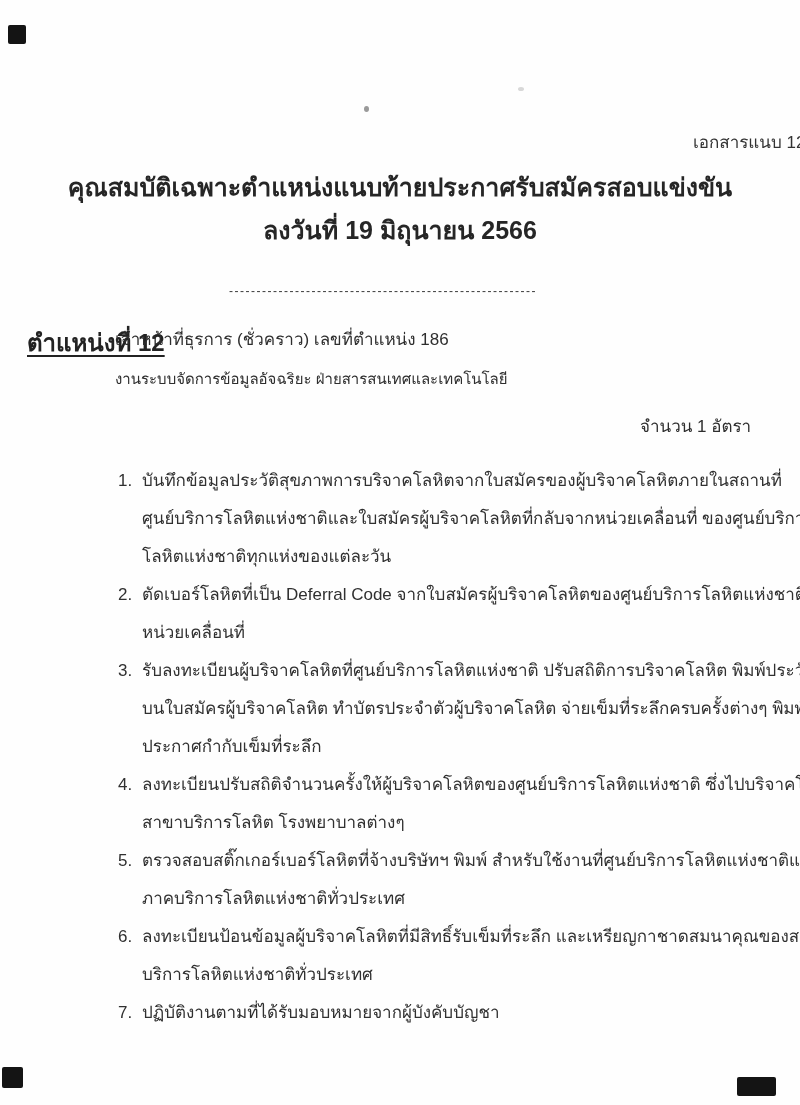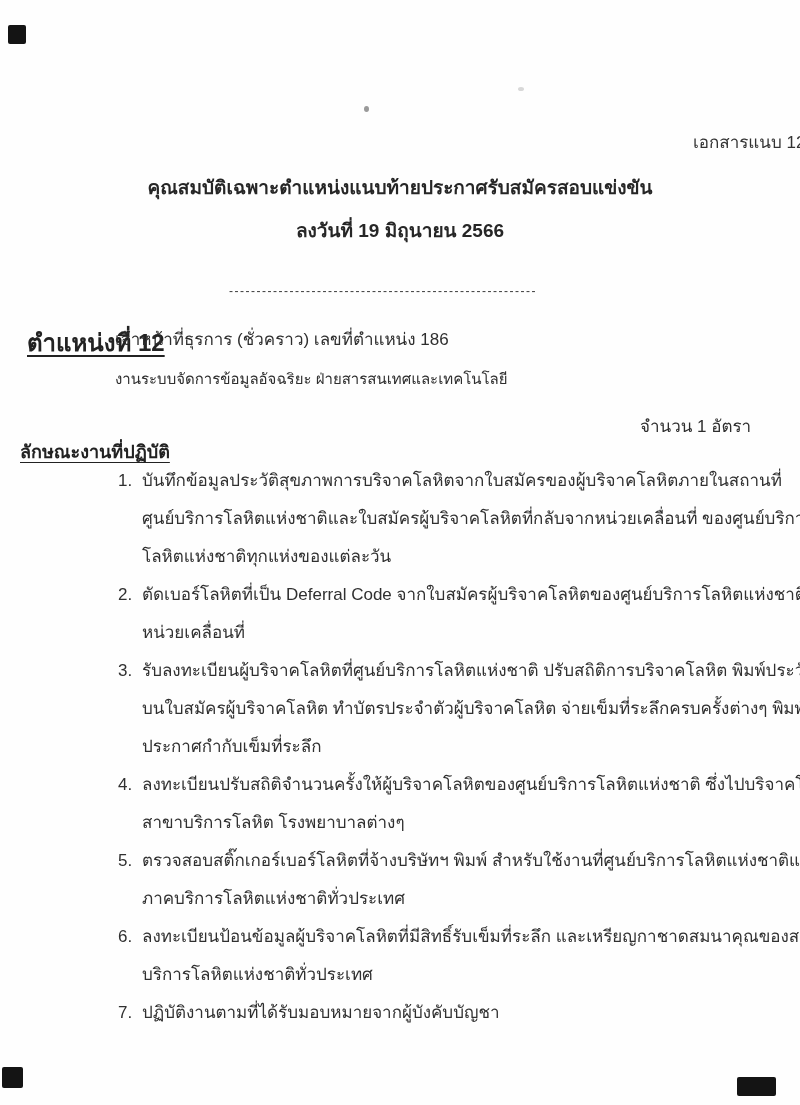--- a/index.html
+++ b/index.html
@@ -33,21 +33,21 @@
     white-space: nowrap;
     color: #333;
   }
   .title-block {
     position: absolute;
     top: 166px;
     left: 0;
     width: 100%;
     text-align: center;
     font-weight: bold;
-    font-size: 19px;
+    font-size: 25px;
     line-height: 43px;
     color: #262626;
   }
   .separator {
     position: absolute;
     top: 284px;
     left: -17px;
     width: 100%;
     text-align: center;
     font-size: 12px;
@@ -144,21 +144,20 @@
     <div>ลงวันที่ 19 มิถุนายน 2566</div>
   </div>
 
   <div class="separator">--------------------------------------------------------</div>
 
   <div class="pos-label">ตำแหน่งที่ 12</div>
   <div class="pos-title">เจ้าหน้าที่ธุรการ (ชั่วคราว) เลขที่ตำแหน่ง 186</div>
   <div class="pos-dept">งานระบบจัดการข้อมูลอัจฉริยะ ฝ่ายสารสนเทศและเทคโนโลยี</div>
   <div class="pos-qty">จำนวน 1 อัตรา</div>
 
-  <div class="duties-heading">ลักษณะงานที่ปฏิบัติ</div>
 
   <ol class="duties-list" id="duties-list">
   <li class="duty-item">
     <span class="duty-num">1.</span>
     <span class="duty-text">
           <div class="duty-line">บันทึกข้อมูลประวัติสุขภาพการบริจาคโลหิตจากใบสมัครของผู้บริจาคโลหิตภายในสถานที่</div>
           <div class="duty-line">ศูนย์บริการโลหิตแห่งชาติและใบสมัครผู้บริจาคโลหิตที่กลับจากหน่วยเคลื่อนที่ ของศูนย์บริการ</div>
           <div class="duty-line">โลหิตแห่งชาติทุกแห่งของแต่ละวัน</div>
         </span>
   </li>

